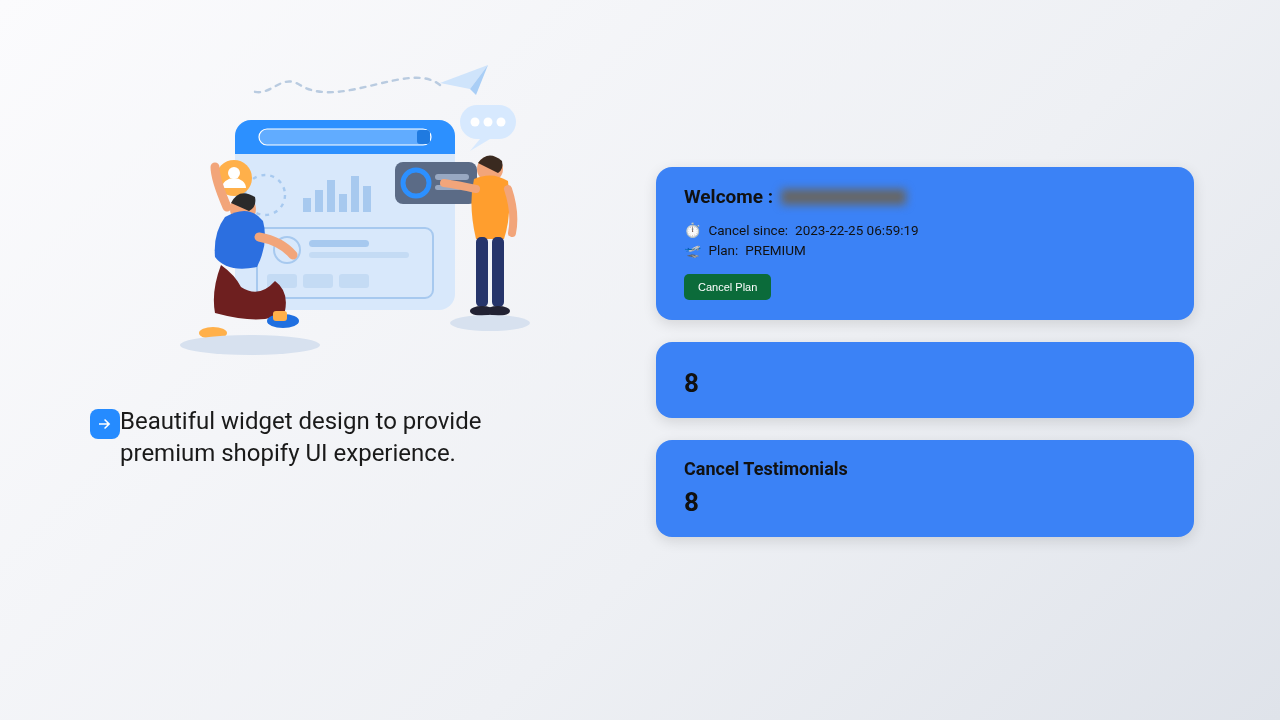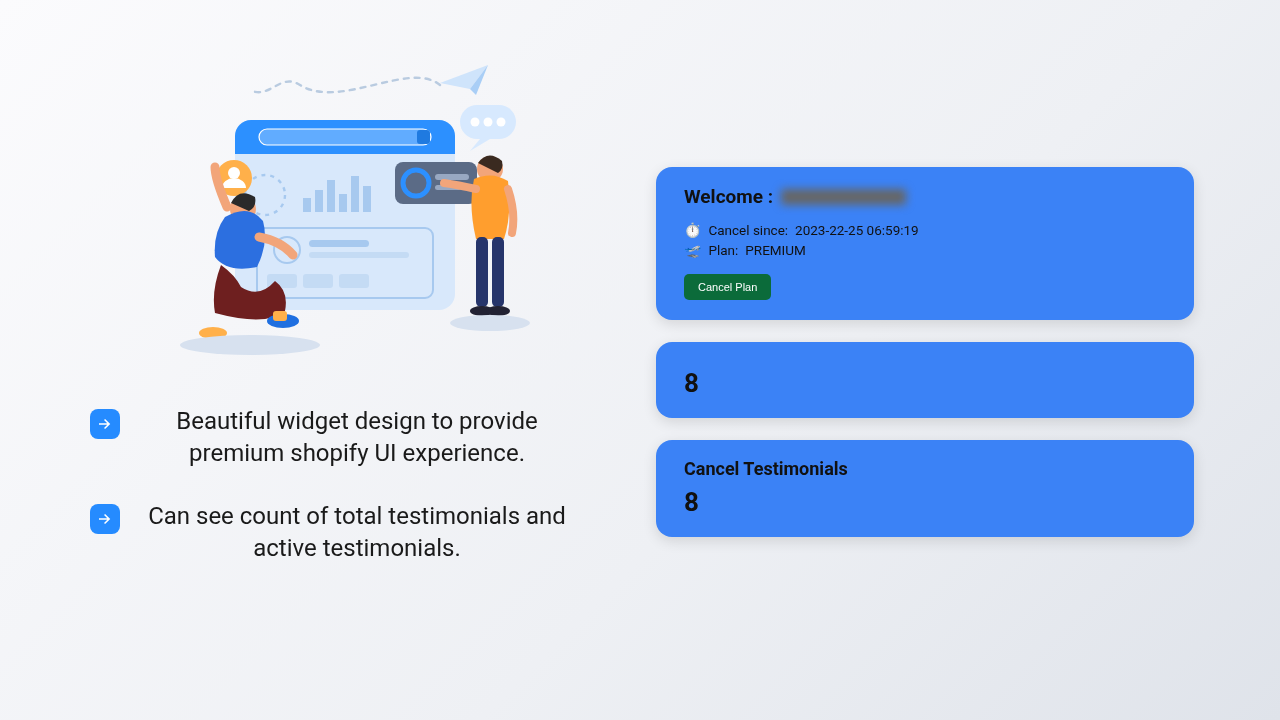--- a/index.html
+++ b/index.html
@@ -19,23 +19,21 @@
 
   
   .features {
     position: absolute;
     left: 90px; top: 405px;
     width: 510px;
   }
   .feature-row {
     display: flex;
     align-items: flex-start;
-    gap: 22px;
     margin-bottom: 30px;
-    text-align: center;
   }
   .feature-icon {
     flex: 0 0 30px;
     width: 30px; height: 30px;
     background: #258bff;
     border-radius: 8px;
     display: flex; align-items: center; justify-content: center;
     margin-top: 4px;
   }
   .feature-icon svg { width: 18px; height: 18px; fill: #fff; }
@@ -195,28 +193,20 @@
 </div>
 
 <div class="features">
   <div class="feature-row">
     <div class="feature-icon">
       <svg viewBox="0 0 24 24">
           <path d="M4 11h11l-4.3-4.3 1.4-1.4L19 12l-6.9 6.7-1.4-1.4L15 13H4z"></path>
         </svg>
     </div>
     <div class="feature-text">Beautiful widget design to provide premium shopify UI experience.</div>
-  </div>
-  <div class="feature-row">
-    <div class="feature-icon">
-      <svg viewBox="0 0 24 24">
-          <path d="M4 11h11l-4.3-4.3 1.4-1.4L19 12l-6.9 6.7-1.4-1.4L15 13H4z"></path>
-        </svg>
-    </div>
-    <div class="feature-text">Can see count of total testimonials and active testimonials.</div>
   </div>
 </div>
 
 <div class="cards">
 
   <div class="card">
     <div class="welcome-title">
       <span>Welcome :</span>
       <span class="blur-name"></span>
     </div>

